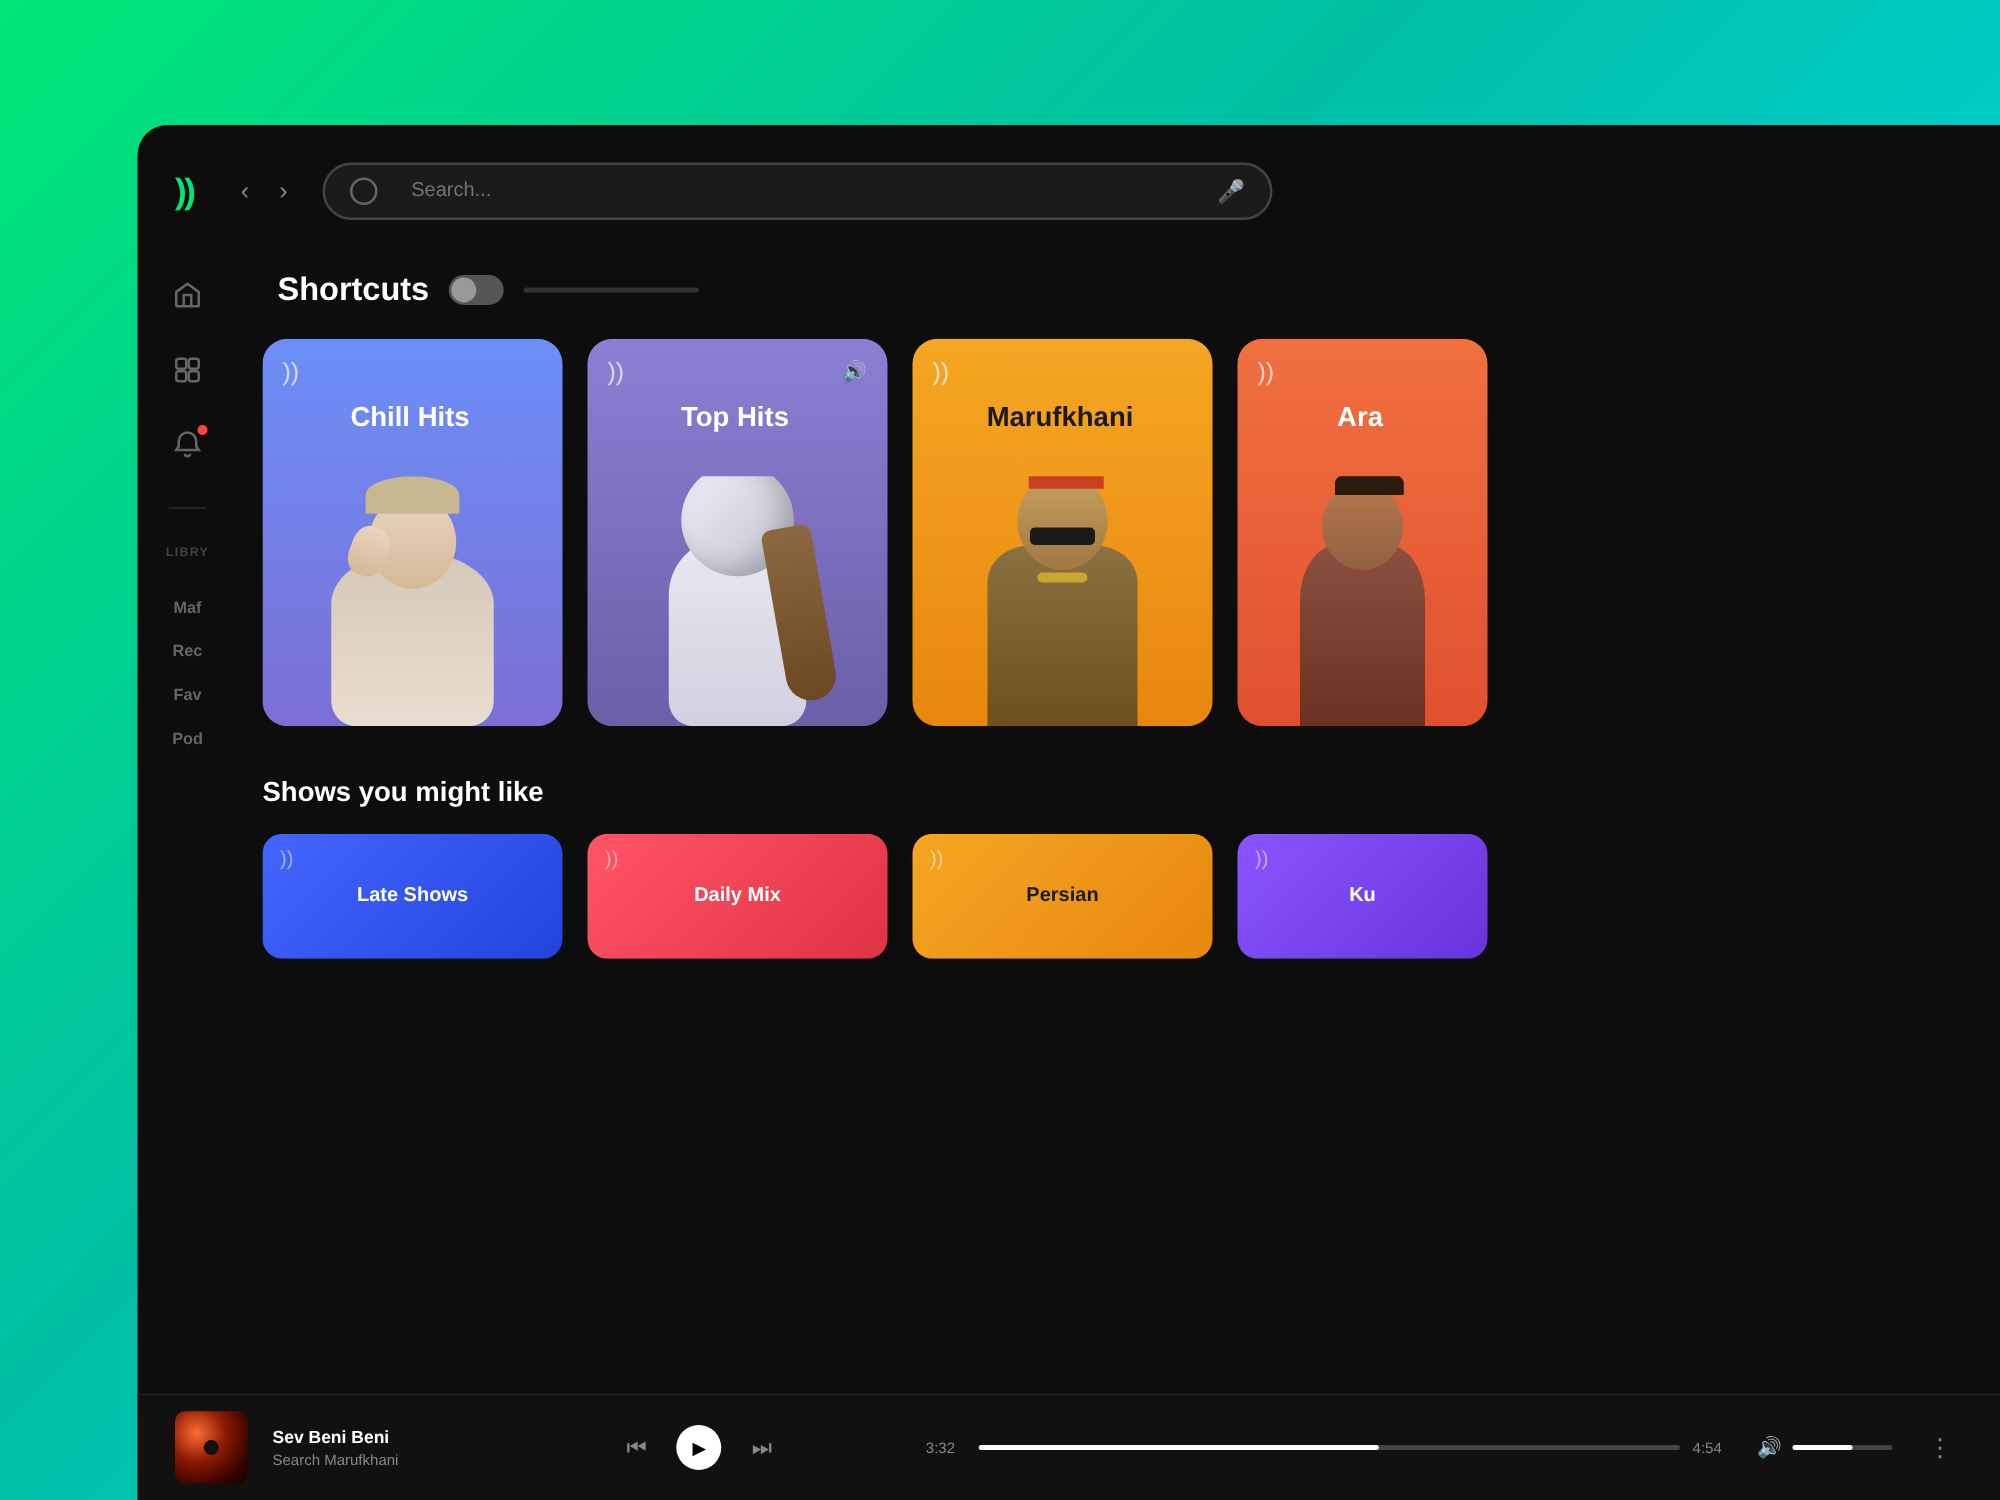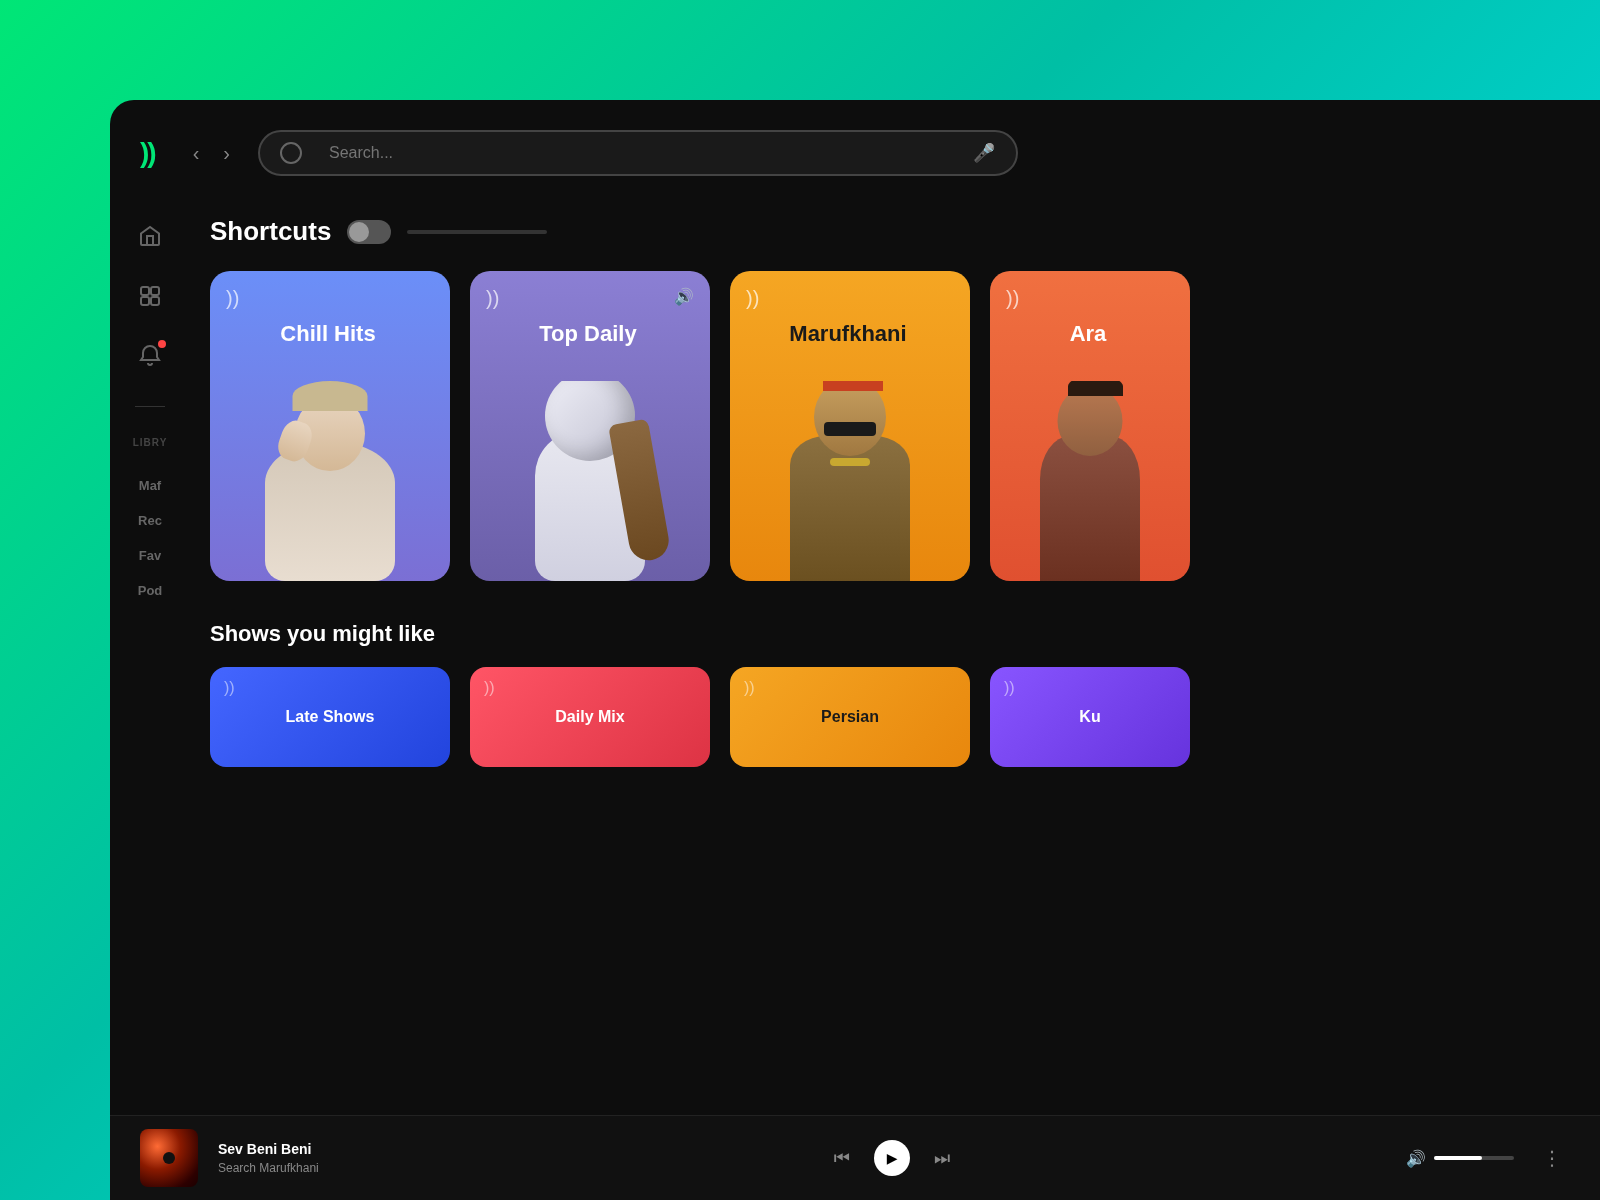--- a/index.html
+++ b/index.html
@@ -178,20 +178,21 @@
       align-items: center;
       gap: 16px;
       margin-bottom: 24px;
       margin-top: 10px;
     }
 
     .section-title {
       color: #fff;
       font-size: 26px;
       font-weight: 700;
+      margin-left: 12px;
     }
 
     .toggle-track {
       width: 44px;
       height: 24px;
       background: #555;
       border-radius: 12px;
       position: relative;
       cursor: pointer;
     }
@@ -606,21 +607,21 @@
                 border-radius: 40%;
                 transform: rotate(20deg);
               "></div>
             </div>
           </div>
         </div>
 
         <div class="music-card card-tophits">
           <span class="card-icon">))</span>
           <span class="card-volume-icon">🔊</span>
-          <div class="card-title">Top Daily</div>
+          <div class="card-title">Top Hits</div>
           <div class="card-image-area">
 
             <div style="
               width:200px; height:200px; position:relative; overflow:hidden;
               display:flex; align-items:flex-end; justify-content:center;
             ">
 
               <div style="
                 position:absolute; bottom:0; left:50%; transform:translateX(-50%);
                 width:110px; height:150px;
@@ -761,20 +762,27 @@
       <div class="track-title">Sev Beni Beni</div>
       <div class="track-artist">Search Marufkhani</div>
     </div>
 
     <div class="player-controls">
       <button class="ctrl-btn">⏮</button>
       <button class="play-btn">▶</button>
       <button class="ctrl-btn">⏭</button>
     </div>
 
+    <div class="progress-area">
+      <span class="time-label">3:32</span>
+      <div class="progress-bar">
+        <div class="progress-fill"></div>
+      </div>
+      <span class="time-label">4:54</span>
+    </div>
 
     <div class="volume-area">
       <span class="volume-icon">🔊</span>
       <div class="volume-bar">
         <div class="volume-fill"></div>
       </div>
     </div>
 
     <button class="more-btn">⋮</button>
   </div>

